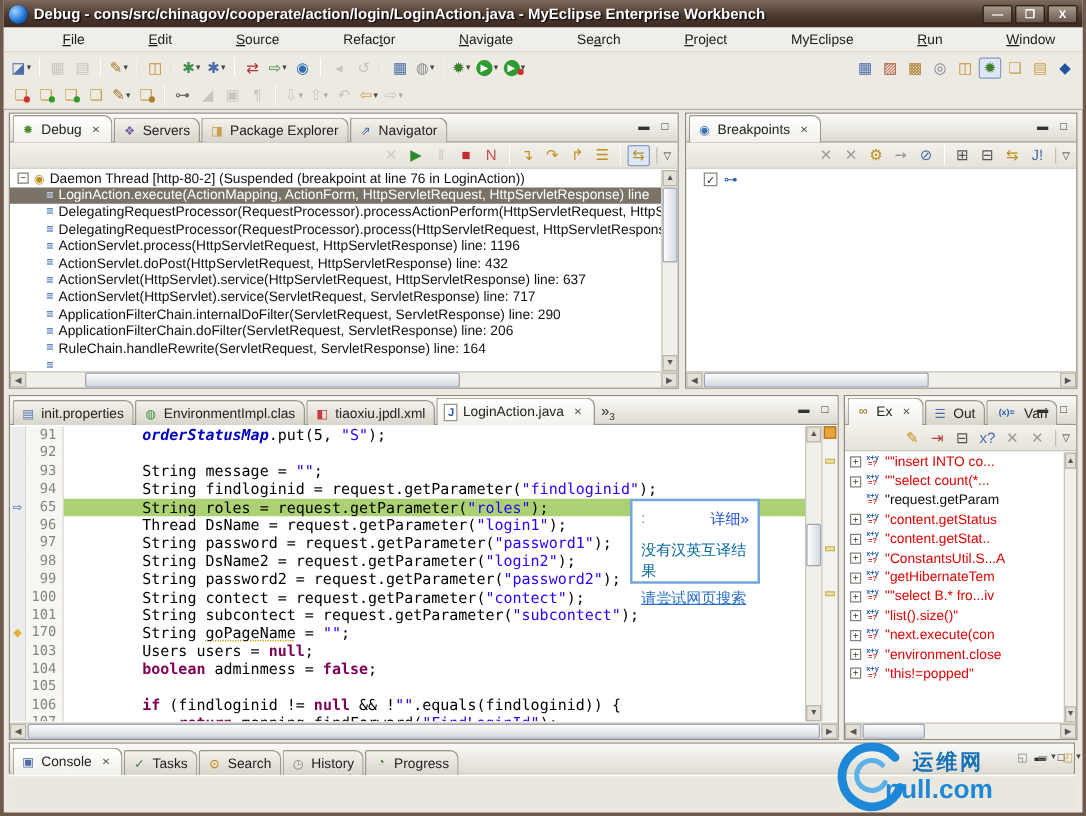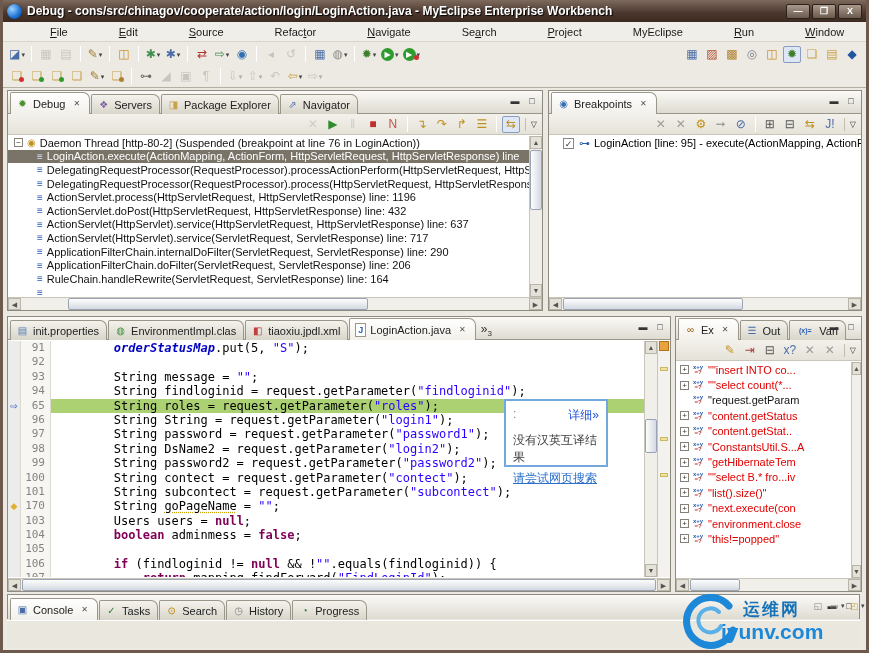--- a/index.html
+++ b/index.html
@@ -109,40 +109,40 @@
   .overview { position:absolute; right:0; top:24px; bottom:14px; width:13px; background:#f4f2ee;
     border-left:1px solid #c9c5b9; }
   .ovhead { position:absolute; top:0; left:1px; width:10px; height:10px; background:#e8a33d; border:1px solid #b27417; }
   .ovmark { position:absolute; left:2px; width:8px; height:4px; background:#efe39a; border:1px solid #c9b768; }
 
   
   .popup { position:absolute; left:496px; top:82px; width:104px; height:68px; background:#fff;
     border:2px solid #74a7dc; font-size:12px; padding:6px 7px; z-index:5; }
   .popup .r1 { display:flex; justify-content:space-between; color:#888; }
   .popup .lnk { color:#1d4ed8; }
-  .popup .r2 { color:#404040; margin-top:8px; }
+  .popup .r2 { color:#0369a1; margin-top:8px; }
   .popup .r3 { color:#2a6fc9; text-decoration:underline; margin-top:4px; }
 
   
   .ex-row { display:flex; align-items:center; height:15.4px; font-size:11px; white-space:nowrap; color:#e00000; }
   .ex-row.dark { color:#111; }
   .ex-row .expander { margin:0 2px 0 4px; }
   .ex-row .noexp { width:15px; flex:none; }
   .xy { display:inline-flex; flex-direction:column; width:14px; font-size:6px; line-height:5px; font-weight:bold;
     text-align:center; margin-right:3px; flex:none; }
   .xy b { color:#2a5db0; } .xy i { color:#c03030; font-style:normal; }
 
   
   .console-strip { position:absolute; left:4px; right:6px; top:594px; height:25px;
     background:linear-gradient(#fbfaf7,#dedbd1); border:1px solid #8f8b80; }
   .statusbar { position:absolute; left:4px; right:6px; top:620px; bottom:3px; background:#eae7df;
     border-top:1px solid #fff; }
 
   
-  .logo { position:absolute; right:9px; bottom:2px; width:190px; height:52px; z-index:9;text-decoration:underline; }
+  .logo { position:absolute; right:22px; bottom:2px; width:190px; height:52px; z-index:9;text-decoration:underline; }
   .logo svg { position:absolute; left:0; top:-2px; }
   .logo .cn { position:absolute; left:76px; top:2px; font-size:17px; font-weight:bold; color:#1572b8;
     letter-spacing:2px; }
   .logo .en { position:absolute; left:54px; top:24px; font-size:21px; font-weight:bold; color:#1d87d8;
     font-family:"Liberation Sans", sans-serif; }
 </style>
 </head>
 <body>
 
 <div class="win">
@@ -501,21 +501,20 @@
           </span>
           <span class="ic">
             <span style="color: rgb(74, 109, 167);">J!</span>
           </span>
         </span>
       <span class="vmenu">▽</span>
     </div>
     <div class="bp-row">
       <span class="cbx">✓</span>
       <span class="keyicon">⊶</span>
-      <span>LoginAction [line: 95] - execute(ActionMapping, ActionF</span>
     </div>
     <div class="hscroll">
       <span class="arr l">◀</span>
       <span class="thumb" style="left:14px; width:180px;"></span>
       <span class="arr r">▶</span>
     </div>
   </div>
 
   <div class="panel" style="left:4px; top:316px; width:664px; height:276px;">
     <div class="tabs">
@@ -564,21 +563,21 @@
           <span class="ct">        <span>String findloginid = request.getParameter(</span><span class="s">"findloginid"</span><span>);</span></span>
         </div>
         <div class="cl cur">
           <span class="mk">⇨</span>
           <span class="ln">65</span>
           <span class="ct">        <span>String roles = request.getParameter(</span><span class="s">"roles"</span><span>);</span></span>
         </div>
         <div class="cl">
           <span class="mk"></span>
           <span class="ln">96</span>
-          <span class="ct">        <span>String String = request.getParameter(</span><span class="s">"login1"</span><span>);</span></span>
+          <span class="ct">        <span>Thread DsName = request.getParameter(</span><span class="s">"login1"</span><span>);</span></span>
         </div>
         <div class="cl">
           <span class="mk"></span>
           <span class="ln">97</span>
           <span class="ct">        <span>String password = request.getParameter(</span><span class="s">"password1"</span><span>);</span></span>
         </div>
         <div class="cl">
           <span class="mk"></span>
           <span class="ln">98</span>
           <span class="ct">        <span>String DsName2 = request.getParameter(</span><span class="s">"login2"</span><span>);</span></span>
@@ -852,16 +851,16 @@
   </div>
 
   <div class="statusbar"></div>
 
   <div class="logo">
     <svg width="78" height="56" viewBox="0 0 78 56">
       <path d="M 62 12 A 24 24 0 1 0 66 36" fill="none" stroke="#1d87d8" stroke-width="7" stroke-linecap="round"></path>
       <path d="M 52 18 A 12 12 0 1 0 54 32" fill="none" stroke="#5ab1e8" stroke-width="4" stroke-linecap="round"></path>
     </svg>
     <span class="cn">运维网</span>
-    <span class="en">iyunv.com</span>
+    <span class="en">null.com</span>
   </div>
 
 </div>
 
 </body></html>

